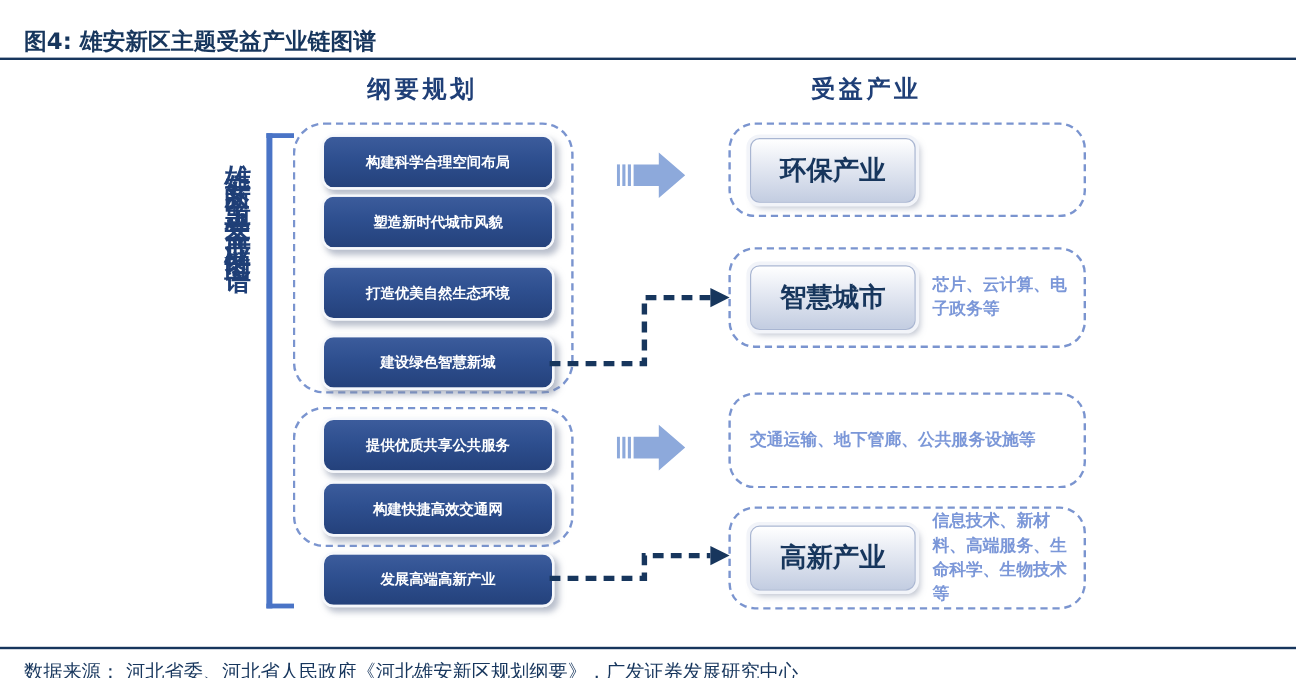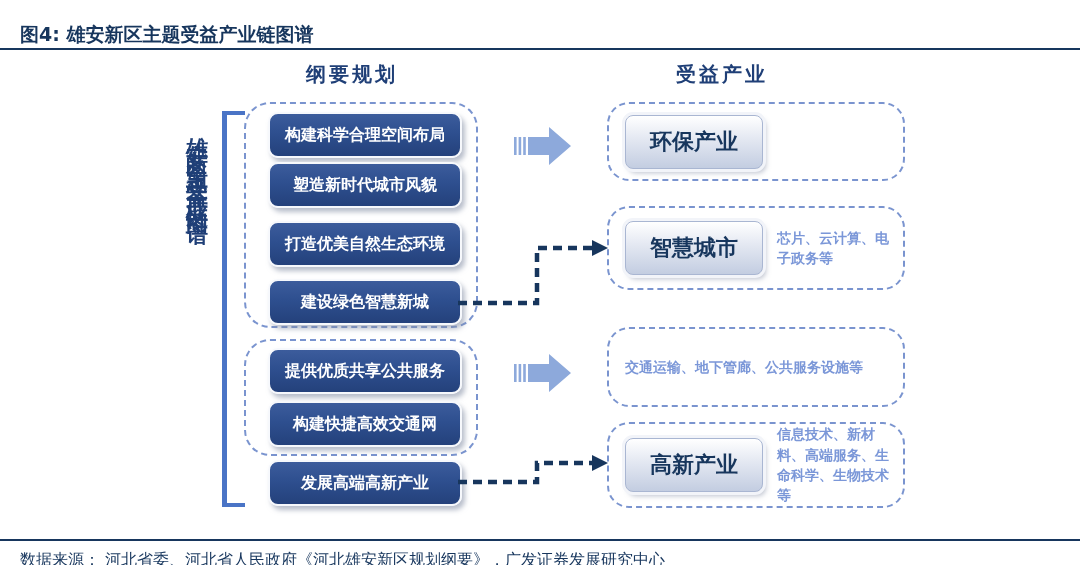--- a/index.html
+++ b/index.html
@@ -28,21 +28,21 @@
   .dash-group{
     position:absolute;border:2px dashed #7a94cf;border-radius:26px;background:transparent;
   }
   .group-1{left:244px;top:87px;width:230px;height:222px;}
   .group-2{left:244px;top:324px;width:230px;height:113px;}
 
   .btn-dark{
     position:absolute;left:268px;width:190px;height:42px;
     display:flex;align-items:center;justify-content:center;
     background:linear-gradient(180deg,#3c5c9c 0%,#2e4f8f 45%,#24417b 100%);
-    color:#ffffff;font-size:16px;font-weight:bold;white-space:nowrap;
+    color:#ffffff;font-size:12px;font-weight:bold;white-space:nowrap;
     border:2px solid #f6f8fc;border-radius:10px;
     box-shadow:3px 4px 5px rgba(125,136,160,0.55);
   }
   .b1{top:97px;} .b2{top:147px;} .b3{top:206px;} .b4{top:264px;}
   .b5{top:333px;} .b6{top:386px;} .b7{top:445px;}
 
   .ind-box{
     position:absolute;left:607px;width:298px;
     border:2px dashed #7a94cf;border-radius:22px;
     display:flex;align-items:center;gap:14px;padding:0 10px 0 16px;box-sizing:border-box;

